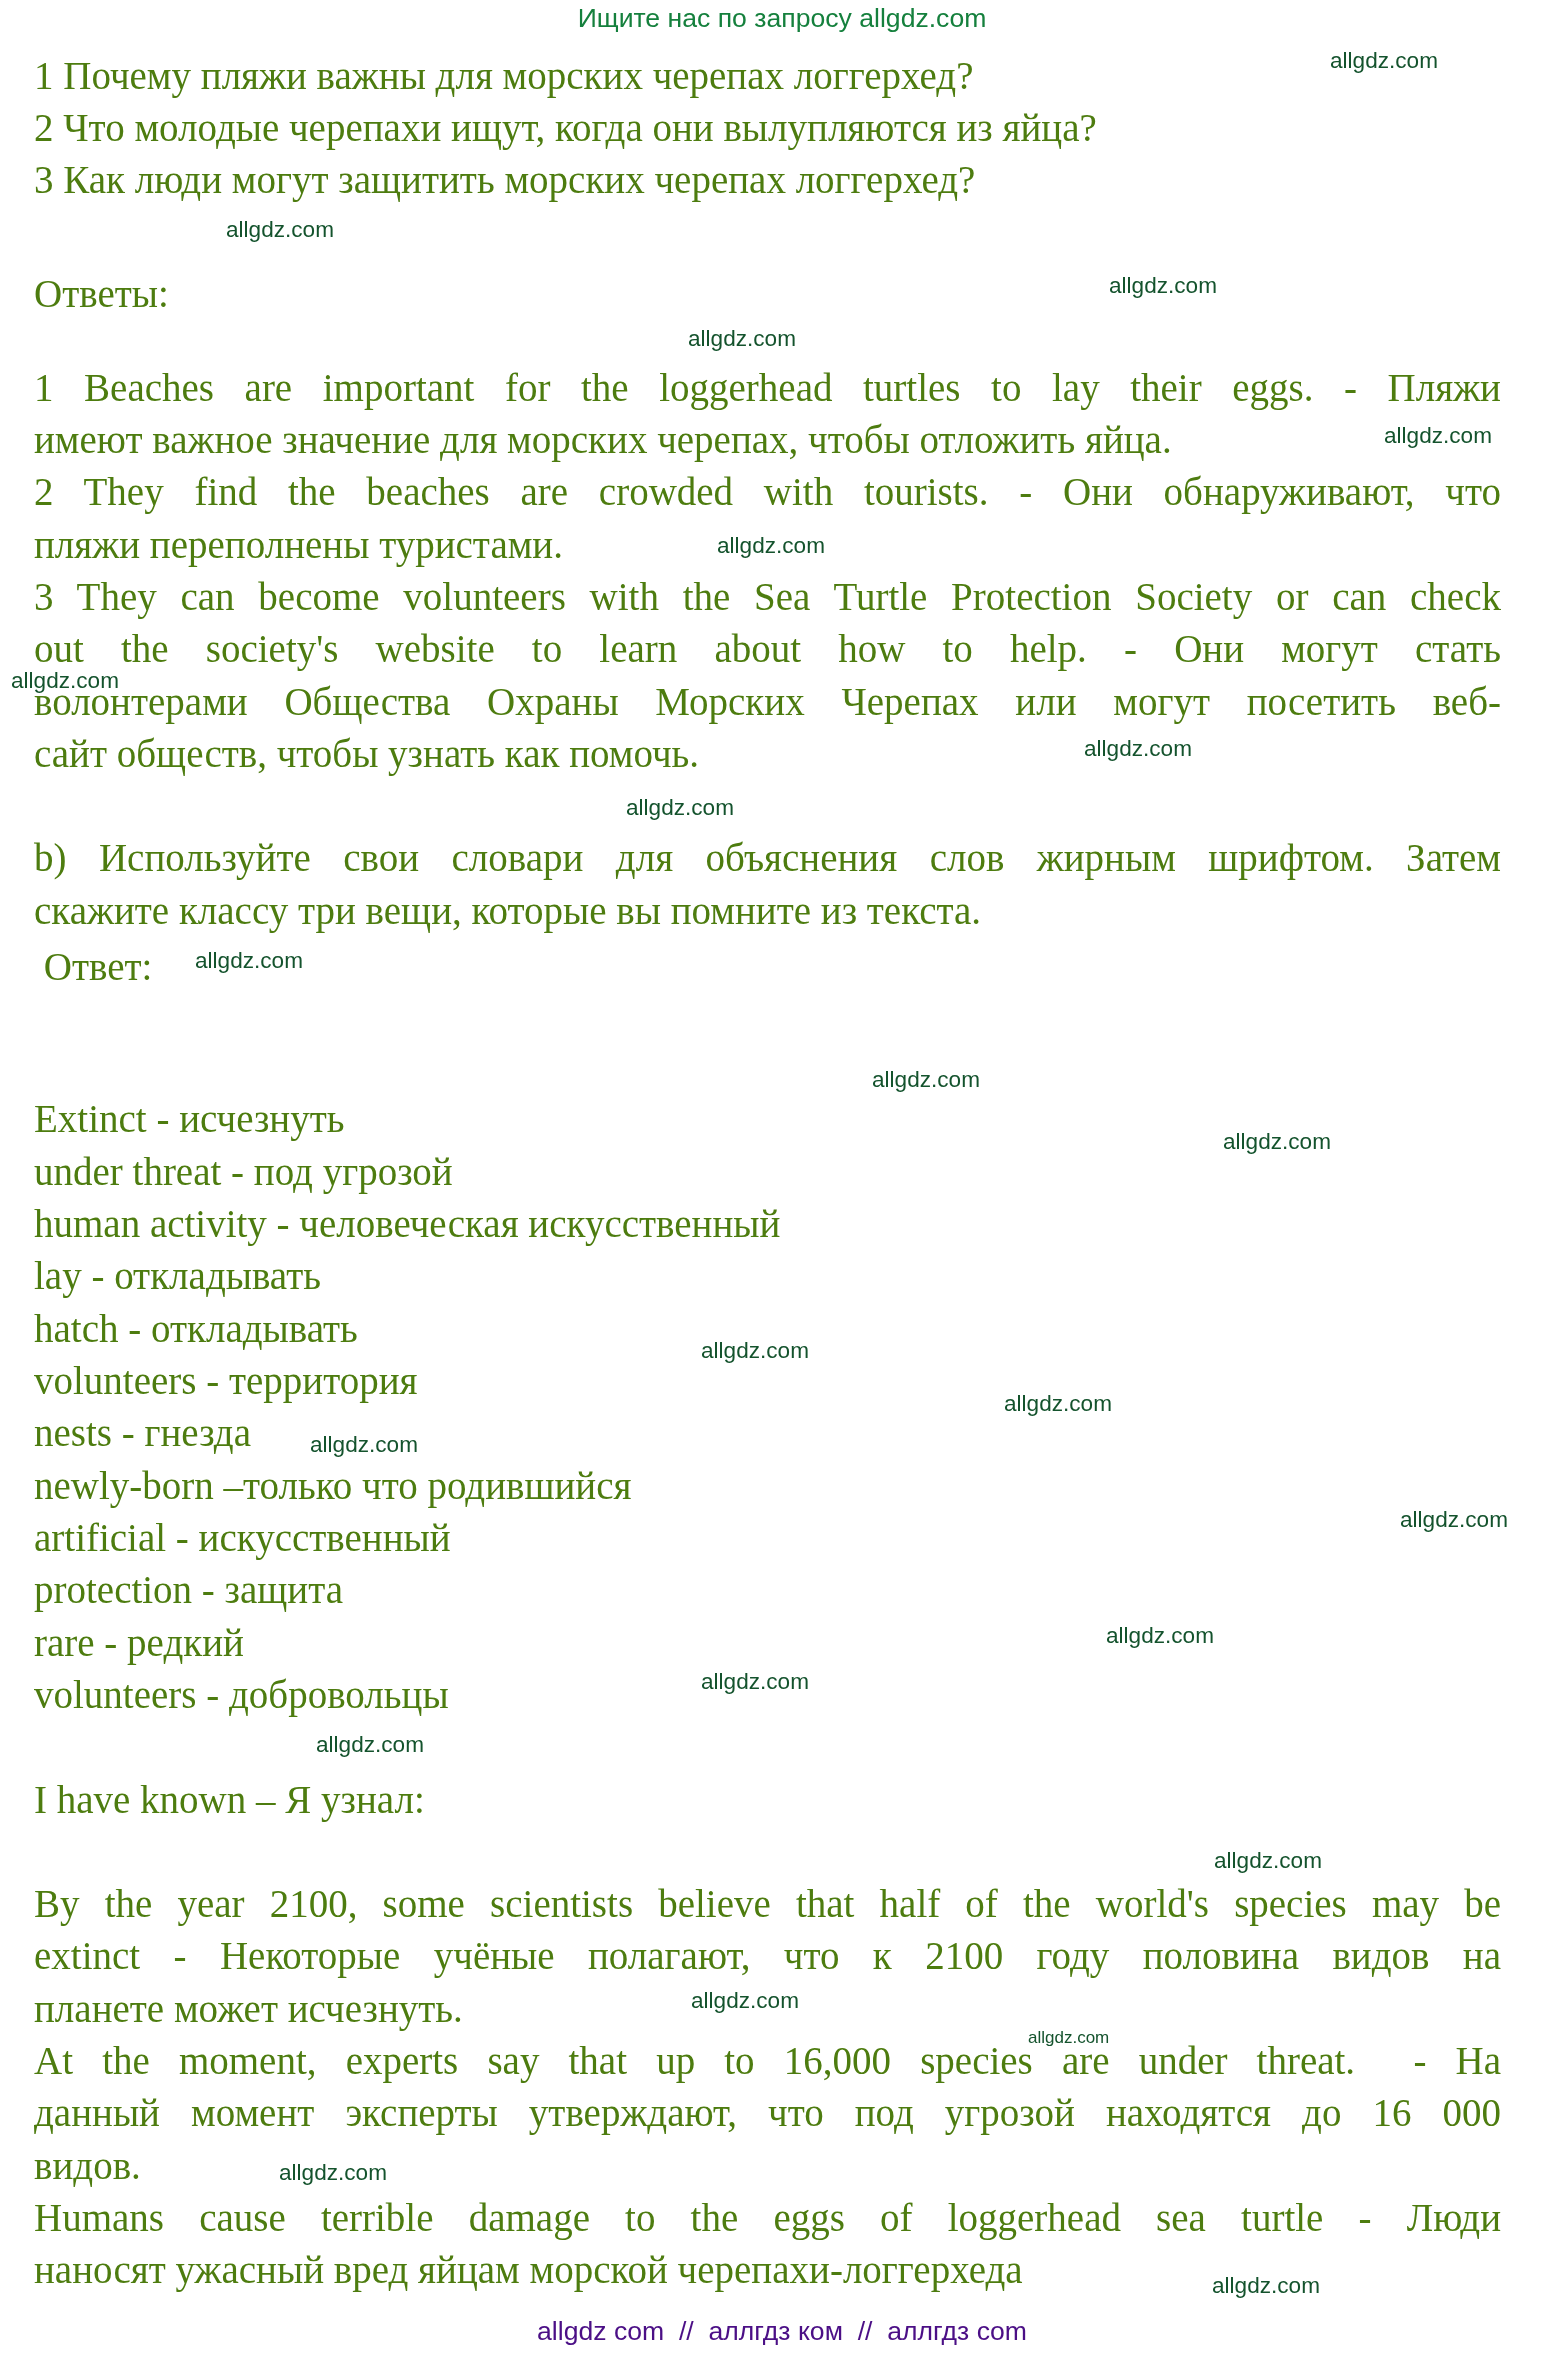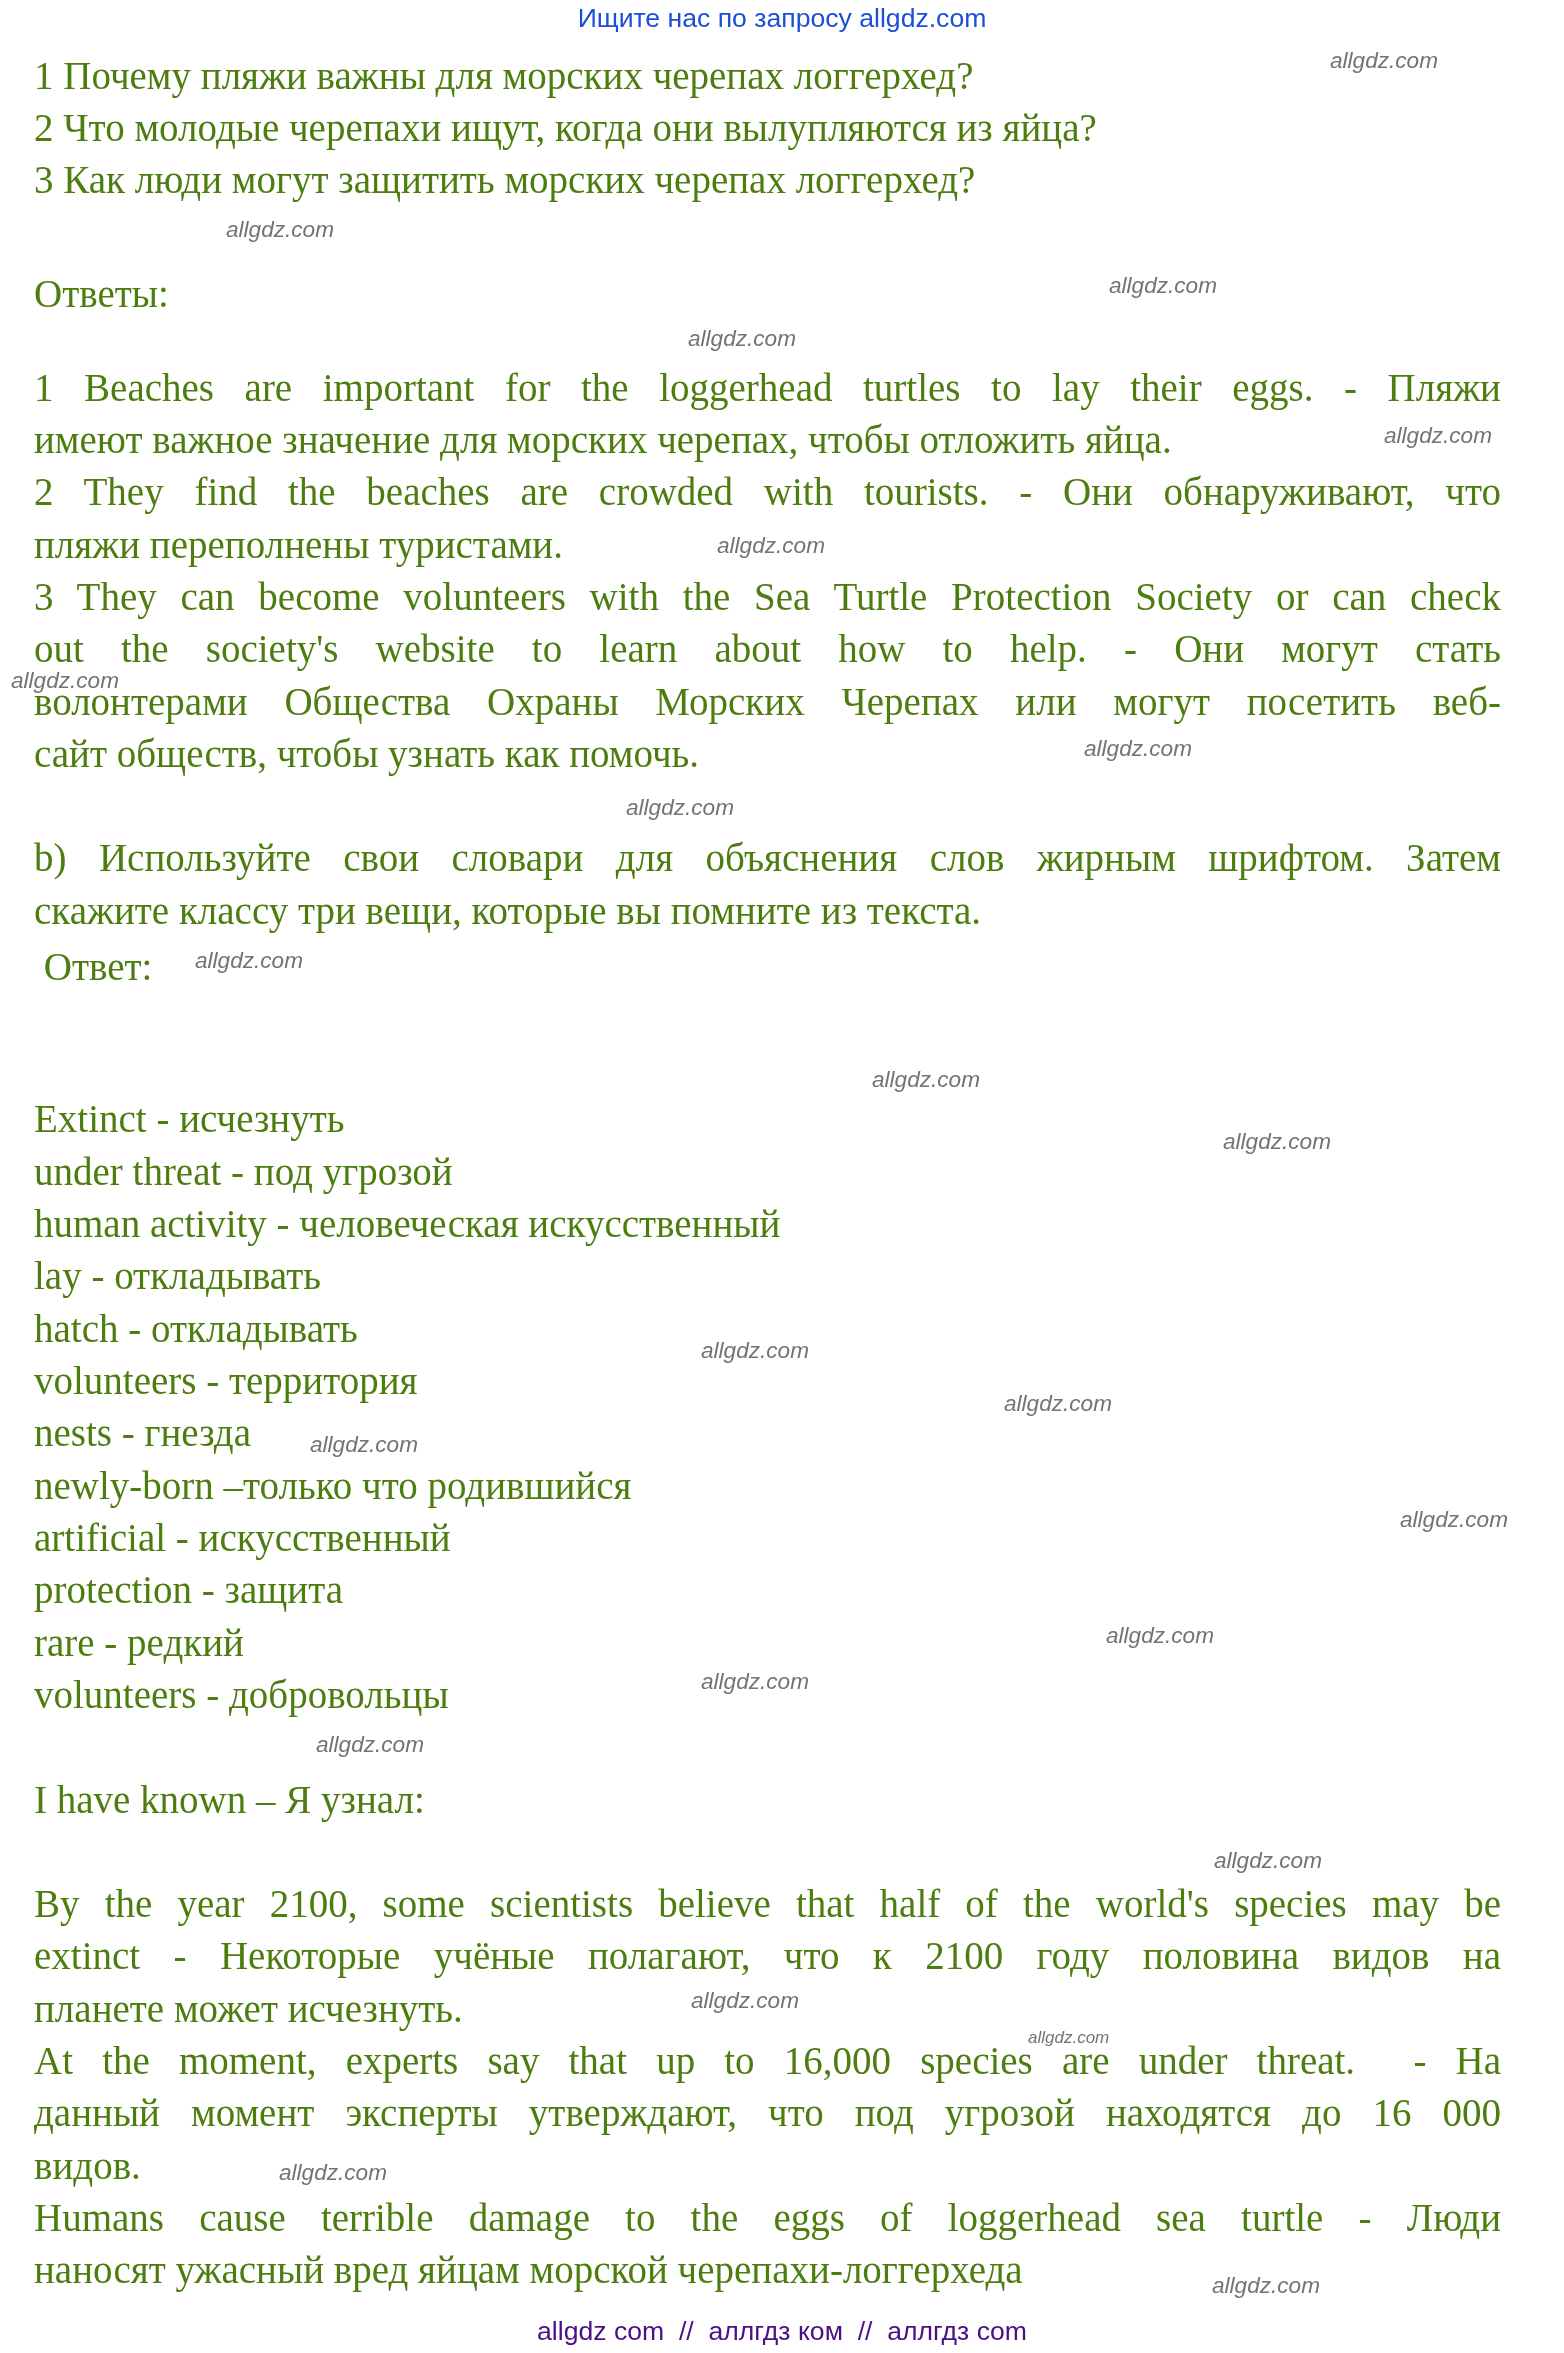--- a/index.html
+++ b/index.html
@@ -1,36 +1,35 @@
 <!DOCTYPE html>
 <html style="font-size:12.5px"><head>
   <meta charset="utf-8">
   <style>
     html, body { margin: 0; padding: 0; background: #ffffff; }
     body { width: 1564px; height: 2354px; position: relative; overflow: hidden; }
     .serif { font-family: "Liberation Serif", "DejaVu Serif", serif; color: #4d7c0f; }
     .sans  { font-family: "Liberation Sans", "DejaVu Sans", sans-serif; }
     .banner {
       position: absolute; top: 0; left: 0; width: 1564px; height: 37px;
-      text-align: center; font-size: 26.6px; line-height: 36px; color: #1d4ed8;
+      text-align: center; font-size: 26.6px; line-height: 36px; color: #15803d;
     }
     .footer {
       position: absolute; top: 2313px; left: 0; width: 1564px; height: 37px;
       text-align: center; font-size: 26.6px; line-height: 36px; color: #4b0f86;
       white-space: pre;
     }
     .line {
       position: absolute; left: 34px; width: 1467px;
       font-size: 39px; line-height: 52px; white-space: nowrap;
     }
     .justify { text-align: justify; text-align-last: justify; }
     .wm {
-      position: absolute; font-size: 22.6px; line-height: 26.6px; color: #737373;
+      position: absolute; font-size: 22.6px; line-height: 26.6px; color: #14532d;
       white-space: nowrap;
-      font-style: italic;
     }
   </style>
 </head>
 <body>
 
 <div class="banner sans">Ищите нас по запросу allgdz.com</div>
 
 <div class="line serif" style="top:50px">1 Почему пляжи важны для морских черепах логгерхед?</div>
 <div class="line serif" style="top:102px">2 Что молодые черепахи ищут, когда они вылупляются из яйца?</div>
 <div class="line serif" style="top:154px">3 Как люди могут защитить морских черепах логгерхед?</div>

